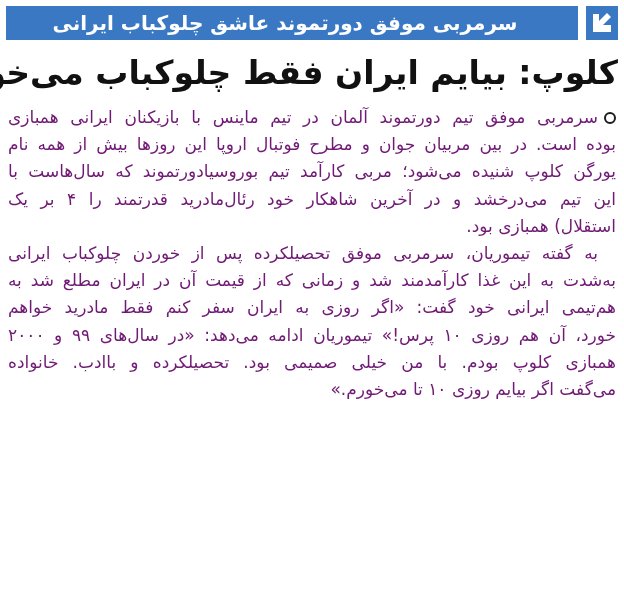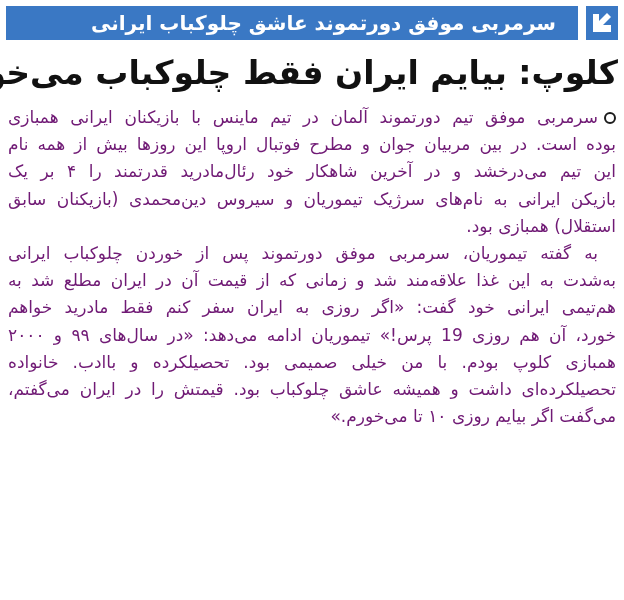--- a/index.html
+++ b/index.html
@@ -44,22 +44,22 @@
       position: absolute;
       right: 40px;
       top: 0;
       left: 0;
       height: 34px;
       background: #3a78c4;
       color: #ffffff;
       font-size: 20px;
       font-weight: bold;
       line-height: 34px;
-      padding-right: 22px;
-      text-align: right;
+      padding-right: 14px;
+      text-align: center;
       white-space: nowrap;
       overflow: hidden;
     }
     .headline {
       position: absolute;
       top: 48px;
       right: 6px;
       left: 6px;
       font-size: 33px;
       font-weight: bold;
@@ -117,25 +117,24 @@
       </svg>
     </div>
     <div class="kicker-bar">سرمربی موفق دورتموند عاشق چلوکباب ایرانی</div>
   </div>
 
   <div class="headline">کلوپ: بیایم ایران فقط چلوکباب می‌خورم</div>
 
   <div class="body">
     <span class="line"><span class="bullet"></span><span>سرمربی موفق تیم دورتموند آلمان در تیم ماینس با بازیکنان ایرانی همبازی</span></span>
     <span class="line">بوده است. در بین مربیان جوان و مطرح فوتبال اروپا این روزها بیش از همه نام</span>
+    <span class="line">یورگن کلوپ شنیده می‌شود؛ مربی کارآمد تیم بوروسیادورتموند که سال‌هاست با</span>
     <span class="line">این تیم می‌درخشد و در آخرین شاهکار خود رئال‌مادرید قدرتمند را ۴ بر یک</span>
-    <span class="line">بازیکن ایرانی به نام‌های سرژیک تیموریان و سیروس دین‌محمدی (بازیکنان سابق</span>
     <span class="line last">استقلال) همبازی بود.</span>
-    <span class="line indent">به گفته تیموریان، سرمربی موفق دورتموند پس از خوردن چلوکباب ایرانی</span>
-    <span class="line">به‌شدت به این غذا علاقه‌مند شد و زمانی که از قیمت آن در ایران مطلع شد به</span>
+    <span class="line indent">به گفته تیموریان، سرمربی موفق تحصیلکرده پس از خوردن چلوکباب ایرانی</span>
+    <span class="line">به‌شدت به این غذا کارآمد‌مند شد و زمانی که از قیمت آن در ایران مطلع شد به</span>
     <span class="line">هم‌تیمی ایرانی خود گفت: «اگر روزی به ایران سفر کنم فقط مادرید خواهم</span>
-    <span class="line">خورد، آن هم روزی 19 پرس!» تیموریان ادامه می‌دهد: «در سال‌های ۹۹ و ۲۰۰۰</span>
+    <span class="line">خورد، آن هم روزی ۱۰ پرس!» تیموریان ادامه می‌دهد: «در سال‌های ۹۹ و ۲۰۰۰</span>
     <span class="line">همبازی کلوپ بودم. با من خیلی صمیمی بود. تحصیلکرده و باادب. خانواده</span>
-    <span class="line">تحصیلکرده‌ای داشت و همیشه عاشق چلوکباب بود. قیمتش را در ایران می‌گفتم،</span>
     <span class="line last">می‌گفت اگر بیایم روزی ۱۰ تا می‌خورم.»</span>
   </div>
 
 </div>
 
 </body></html>

